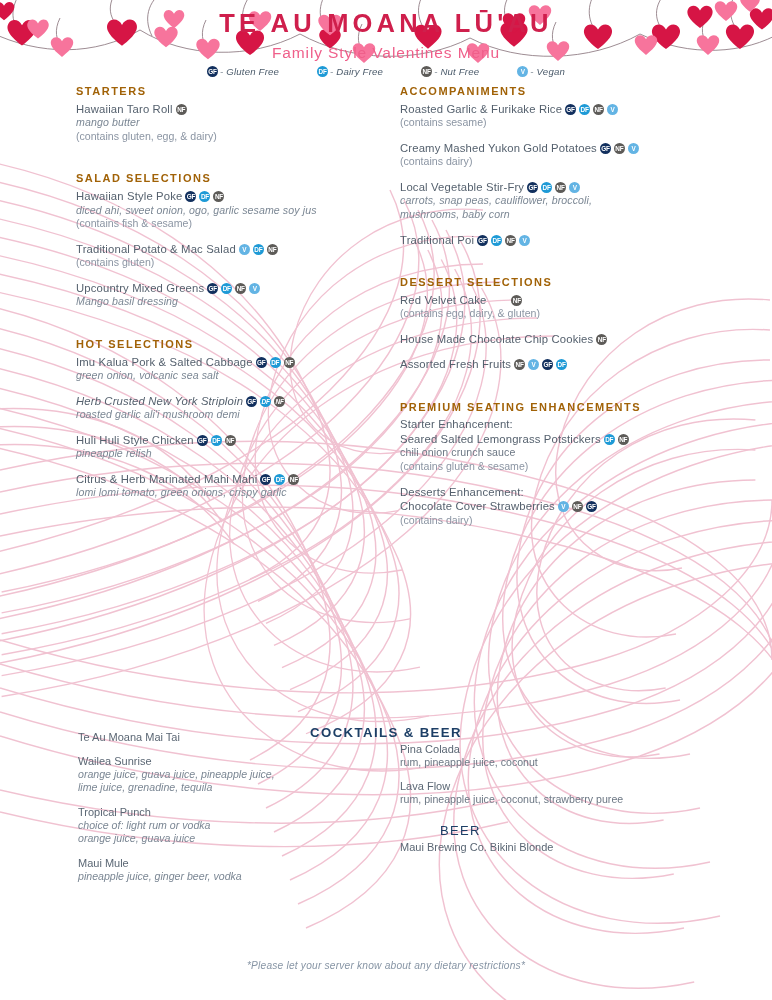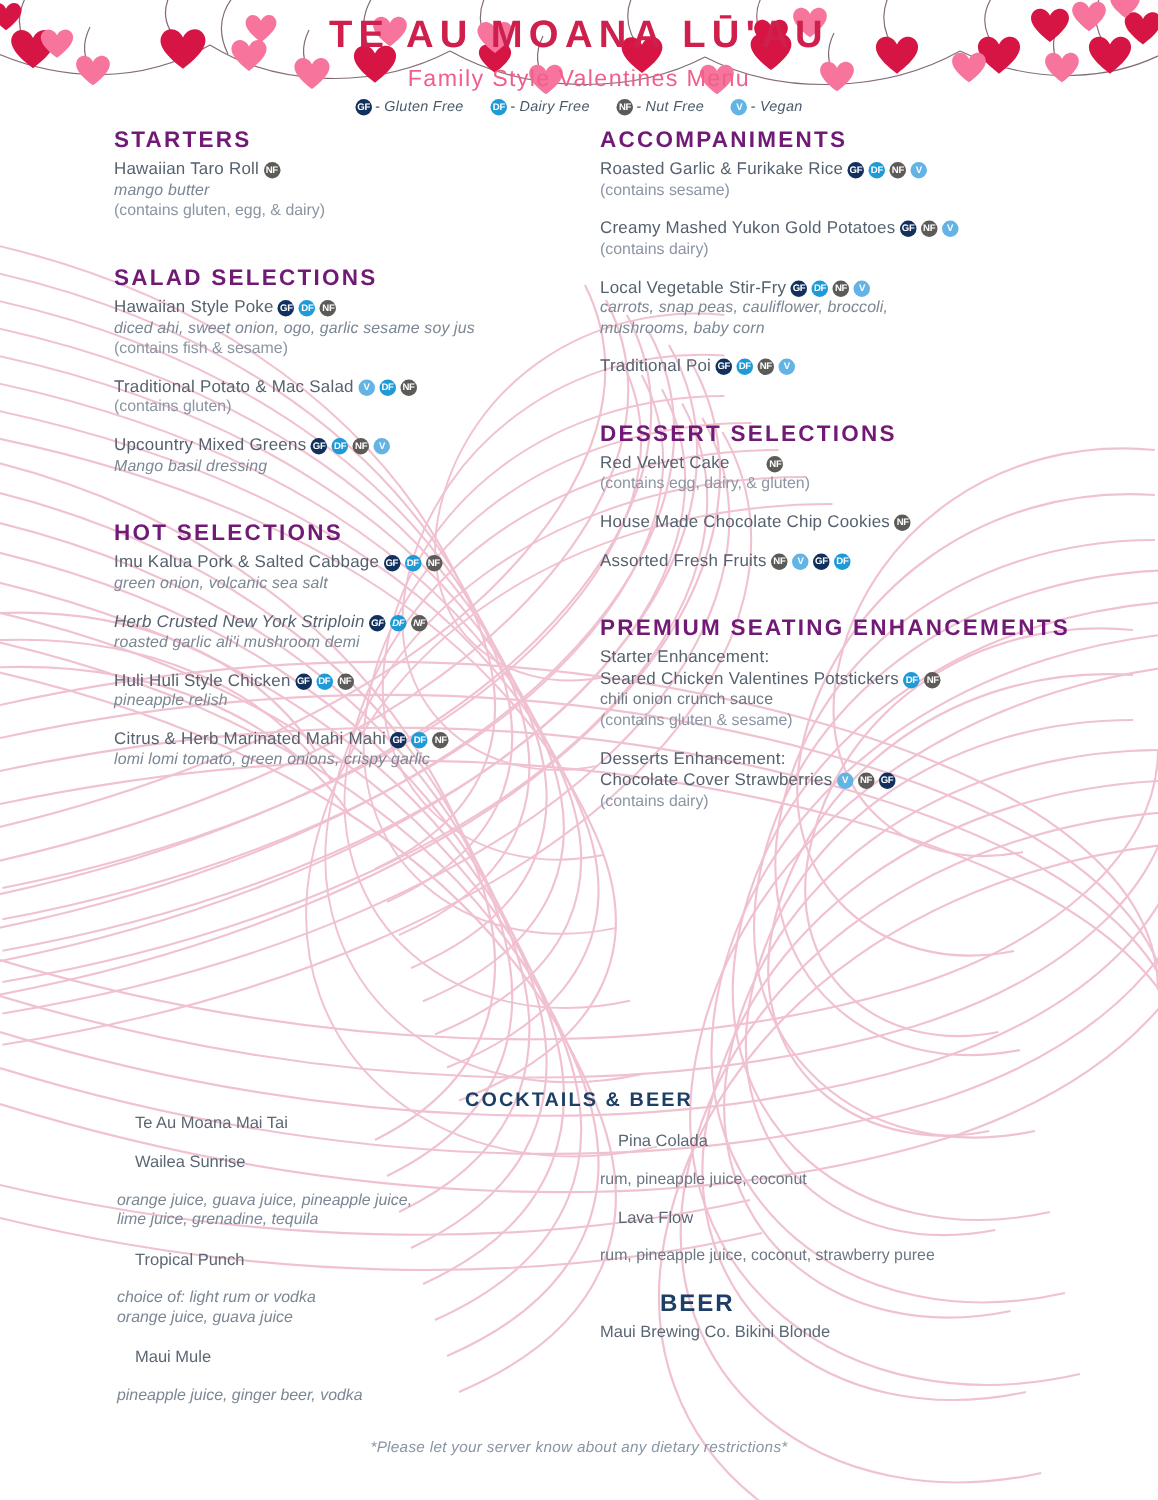--- a/index.html
+++ b/index.html
@@ -19,42 +19,42 @@
   
   .header{position:relative;z-index:3;text-align:center;padding-top:6px;}
   .title{
     color:#cf1f4c;font-size:25.5px;font-weight:bold;letter-spacing:4.2px;
     margin:0;padding-top:3px;line-height:1.1;
   }
   .subtitle{
     color:#ef5f8a;font-size:15.5px;letter-spacing:0.9px;margin:7px 0 0 0;line-height:1.1;
   }
   .legend{margin:5px 0 0 0;display:flex;justify-content:center;align-items:center;gap:4px;font-size:0;}
-  .legend-item{display:inline-flex;align-items:flex-end;gap:2px;margin:0 7px;}
+  .legend-item{display:inline-flex;align-items:flex-end;gap:2px;margin:0 17px;}
   .legend-text{font-size:9.6px;font-style:italic;color:#4a5a6a;letter-spacing:0.2px;}
 
   
   .badge{
     display:inline-block;border-radius:50%;color:#fff;text-align:center;
     font-size:6.4px;font-weight:bold;line-height:11px;width:11px;height:11px;
     vertical-align:1px;letter-spacing:-0.2px;
   }
   .badge.gf{background:#12305e;}
   .badge.df{background:#1e9ad6;}
   .badge.nf{background:#5d5b58;}
   .badge.v {background:#63b4e4;}
   .badge-sp{display:inline-block;width:3px;}
 
   
   .cols{position:relative;z-index:3;margin-top:8px;}
   .col-left{position:absolute;left:76px;top:0;width:320px;}
   .col-right{position:absolute;left:400px;top:0;width:330px;}
 
   h2.sec{
-    color:#701a75;font-size:15px;font-weight:bold;letter-spacing:1.5px;
+    color:#a16207;font-size:11px;font-weight:bold;letter-spacing:1.5px;
     margin:0 0 4px 0;line-height:1.15;
   }
   .sec-gap{height:18px;}
 
   .item{margin-bottom:11px;}
   .item-name{
     color:#55616e;font-size:11.3px;line-height:14.5px;letter-spacing:0.15px;margin:0;
   }
   .item-name.ital{font-style:italic;}
   .item-desc{
@@ -68,25 +68,25 @@
   .item-note.plain{font-style:normal;}
 
   
   .cocktail-head{
     position:absolute;z-index:3;left:0;right:0;top:725px;text-align:center;
     color:#1d3f66;font-size:13.2px;font-weight:bold;letter-spacing:1.4px;
   }
   .ck-left{position:absolute;z-index:3;left:78px;top:730px;width:300px;}
   .ck-right{position:absolute;z-index:3;left:400px;top:742px;width:330px;}
   .ck-item{margin-bottom:10px;}
-  .ck-name{color:#5b6774;font-size:11px;line-height:14px;margin:12px;}
+  .ck-name{color:#5b6774;font-size:11px;line-height:14px;margin:0;}
   .ck-desc{color:#7b8794;font-size:10.6px;font-style:italic;line-height:13.4px;margin:0;}
   .ck-desc.plain{font-style:normal;color:#6c7784;}
   h3.beer{
-    color:#1d3f66;font-size:16px;font-weight:bold;letter-spacing:1.3px;
+    color:#1d3f66;font-size:13px;font-weight:normal;letter-spacing:1.3px;
     margin:16px 0 2px 0;
     padding-left:40px;
   }
   .beer-line{color:#5b6774;font-size:11px;line-height:14.5px;margin:0;}
 
   .footer{
     position:absolute;z-index:3;left:0;right:0;top:960px;text-align:center;
     color:#8795a5;font-size:10.2px;font-style:italic;letter-spacing:0.2px;
   }
 </style>
@@ -321,21 +321,21 @@
         <div class="item">
           <p class="item-name"><span>House Made Chocolate Chip Cookies</span><span class="badge-sp"></span><span class="badge nf">NF</span></p>
         </div>
         <div class="item">
           <p class="item-name"><span>Assorted Fresh Fruits</span><span class="badge-sp"></span><span class="badge nf">NF</span><span class="badge-sp"></span><span class="badge v">V</span><span class="badge-sp"></span><span class="badge gf">GF</span><span class="badge-sp"></span><span class="badge df">DF</span></p>
         </div>
         <div class="sec-gap"></div>
         <h2 class="sec">PREMIUM SEATING ENHANCEMENTS</h2>
         <div class="item">
           <p class="item-name">Starter Enhancement:</p>
-          <p class="item-name"><span>Seared Chicken Valentines Potstickers</span><span class="badge-sp"></span><span class="badge df">DF</span><span class="badge-sp"></span><span class="badge nf">NF</span></p>
+          <p class="item-name"><span>Seared Salted Lemongrass Potstickers</span><span class="badge-sp"></span><span class="badge df">DF</span><span class="badge-sp"></span><span class="badge nf">NF</span></p>
           <p class="item-desc plain">chili onion crunch sauce</p>
           <p class="item-note">(contains gluten &amp; sesame)</p>
         </div>
         <div class="item">
           <p class="item-name">Desserts Enhancement:</p>
           <p class="item-name"><span>Chocolate Cover Strawberries</span><span class="badge-sp"></span><span class="badge v">V</span><span class="badge-sp"></span><span class="badge nf">NF</span><span class="badge-sp"></span><span class="badge gf">GF</span></p>
           <p class="item-note">(contains dairy)</p>
         </div>
       </div>
   </div>

